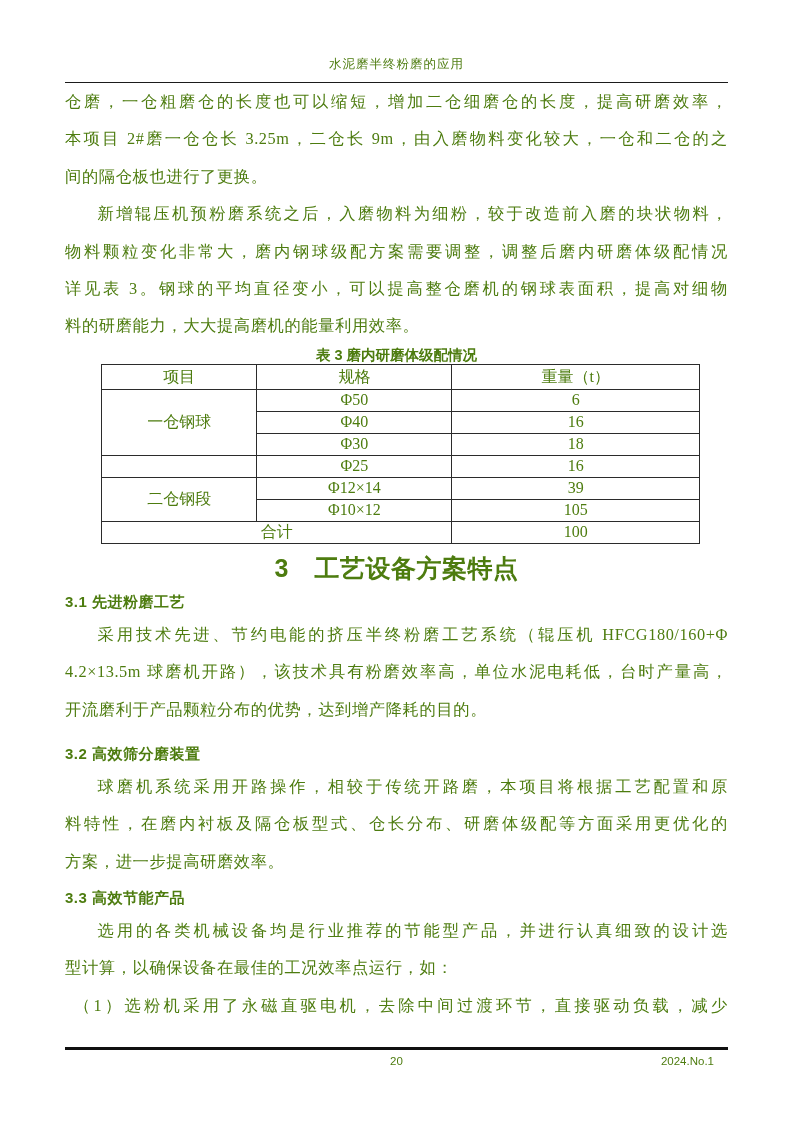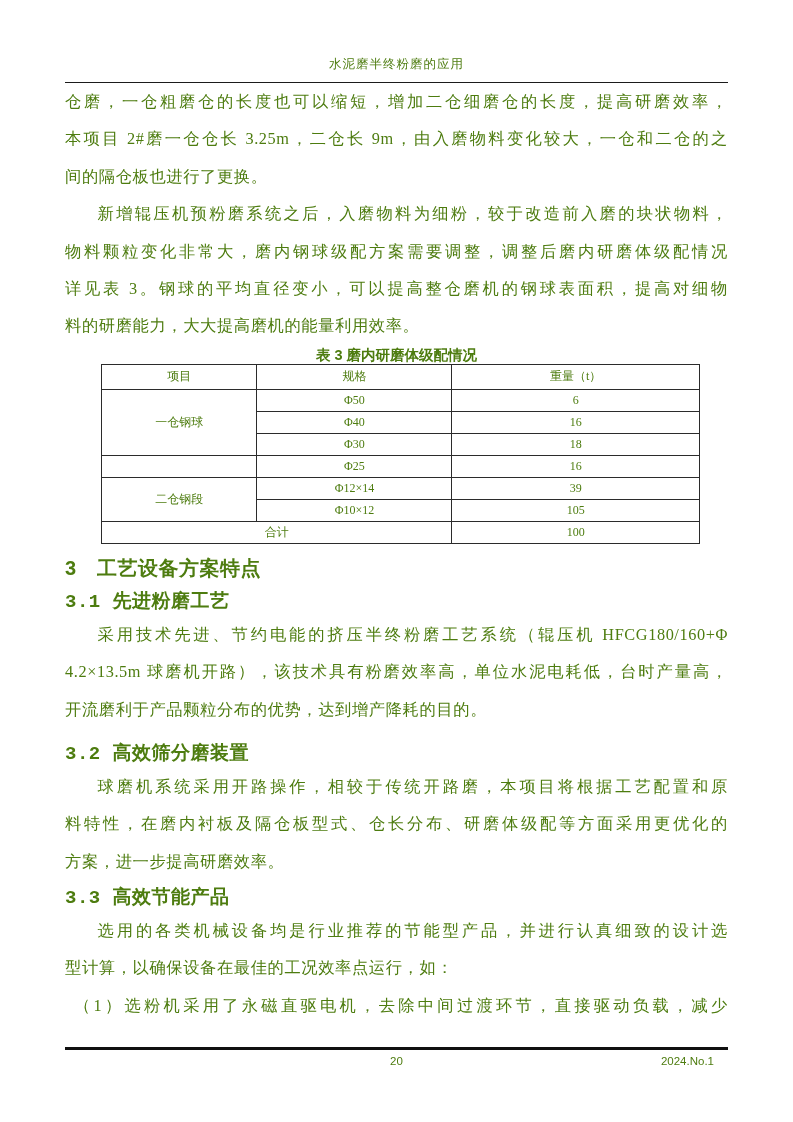--- a/index.html
+++ b/index.html
@@ -51,39 +51,40 @@
     border-collapse:collapse;
     table-layout:fixed;
     margin-left:36px;
     width:599px;
     border:1.5px solid #111;
   }
   table.grade-table td {
     border:1px solid #2b2b2b;
     text-align:center;
     vertical-align:middle;
-    font-size:12px;
+    font-size:16px;
     height:21px;
     padding:0;
     line-height:1.1;
   }
   table.grade-table tr.thead td { height:24px; }
   .col1 { width:26%; } .col2 { width:32.6%; } .col3 { width:41.4%; }
   h1.sec {
     margin:8px 0 0 0;
     font-family:"Liberation Sans", sans-serif;
-    font-size:20px;
+    font-size:25px;
     font-weight:bold;
     height:32px; line-height:32px;
     letter-spacing:0.5px;
+    text-align:center;
   }
   h2.sub {
     margin:4px 0 0 0;
-    font-family:Liberation Mono, monospace;
-    font-size:19px;
+    font-family:Liberation Sans, sans-serif;
+    font-size:15px;
     font-weight:bold;
     height:28px; line-height:28px;
     letter-spacing:0.5px;
   }
   h2.sub.tight { margin-top:12px; }
   .doc-footer {
     position:absolute;
     left:65px; top:1047px;
     width:663px;
     border-top:3px solid #101010;

